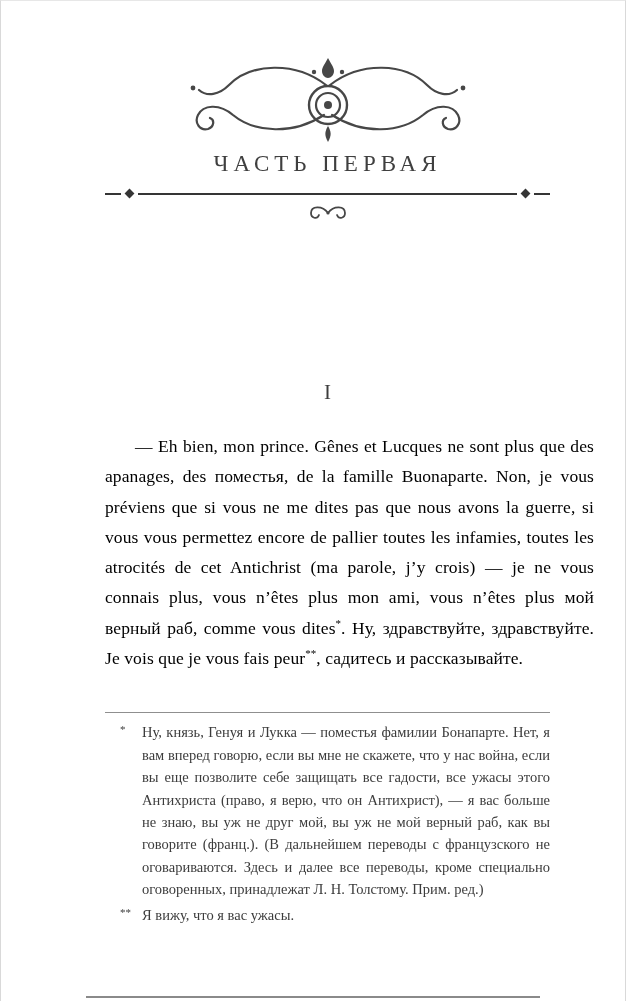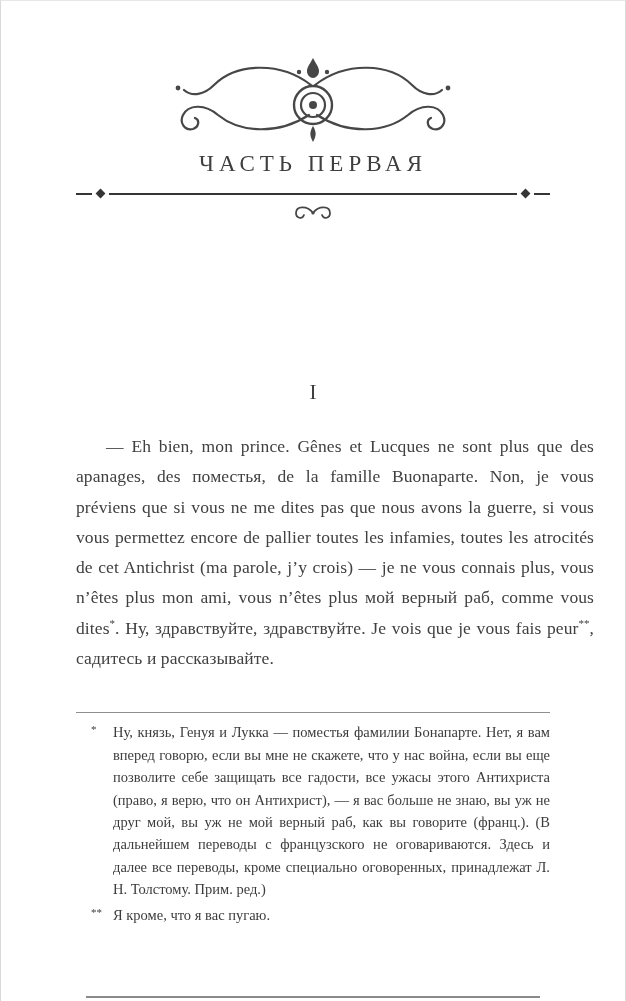--- a/index.html
+++ b/index.html
@@ -9,20 +9,21 @@
     position: relative;
     width: 626px;
     height: 1001px;
     box-sizing: border-box;
     background: #ffffff;
     border-left: 1px solid #d9d9d9;
     border-right: 1px solid #d9d9d9;
     border-top: 1px solid #e7e7e7;
     color: #3a3a3a;
     overflow: hidden;
+    padding-left: 29px;
   }
 
   
   .ornament-wrap {
     margin-top: 54px;
     display: flex;
     justify-content: center;
   }
   .part-title {
     margin-top: 4px;
@@ -60,21 +61,21 @@
     color: #3d3d3d;
   }
 
   
   .body-paragraph {
     margin: 26px 31px 0 75px;
     font-size: 17.5px;
     line-height: 1.73;
     text-align: justify;
     text-indent: 30px;
-    color: #404040;
+    color: #000000;
     letter-spacing: 0.1px;
   }
   .sup {
     font-size: 11px;
     vertical-align: 7px;
     letter-spacing: 0;
   }
 
   
   .footnote-rule {
@@ -162,18 +163,18 @@
 
   <p class="body-paragraph"><span>— Eh bien, mon prince. Gênes et Lucques ne sont plus que des apanages, des поместья, de la famille Buonaparte. Non, je vous préviens que si vous ne me dites pas que nous avons la guerre, si vous vous permettez encore de pallier toutes les infamies, toutes les atrocités de cet Antichrist (ma parole, j’y crois) — je ne vous connais plus, vous n’êtes plus mon ami, vous n’êtes plus мой верный раб, comme vous dites</span><span class="sup">*</span><span>. Ну, здравствуйте, здравствуйте. Je vois que je vous fais peur</span><span class="sup">**</span><span>, садитесь и рассказывайте.</span></p>
 
   <div class="footnote-rule"></div>
 
   <div class="footnotes">
     <div class="footnote">
       <span class="fn-marker fn-sup">*</span><span>Ну, князь, Генуя и Лукка — поместья фамилии Бонапарте. Нет, я вам вперед говорю, если вы мне не скажете, что у нас война, если вы еще позволите себе защищать все гадости, все ужасы этого Антихриста (право, я верю, что он Антихрист), — я вас больше не знаю, вы уж не друг мой, вы уж не мой верный раб, как вы говорите </span><span class="italic">(франц.)</span><span>. (В дальнейшем переводы с французского не оговариваются. Здесь и далее все переводы, кроме специально оговоренных, принадлежат Л. Н. Толстому. </span><span class="italic">Прим. ред.</span><span>)</span>
     </div>
     <div class="footnote">
-      <span class="fn-marker fn-sup">**</span><span>Я кроме, что я вас пугаю.</span>
+      <span class="fn-marker fn-sup">**</span><span>Я вижу, что я вас ужасы.</span>
     </div>
   </div>
 
   <div class="page-bottom-edge"></div>
 </div>
 
 </body></html>

